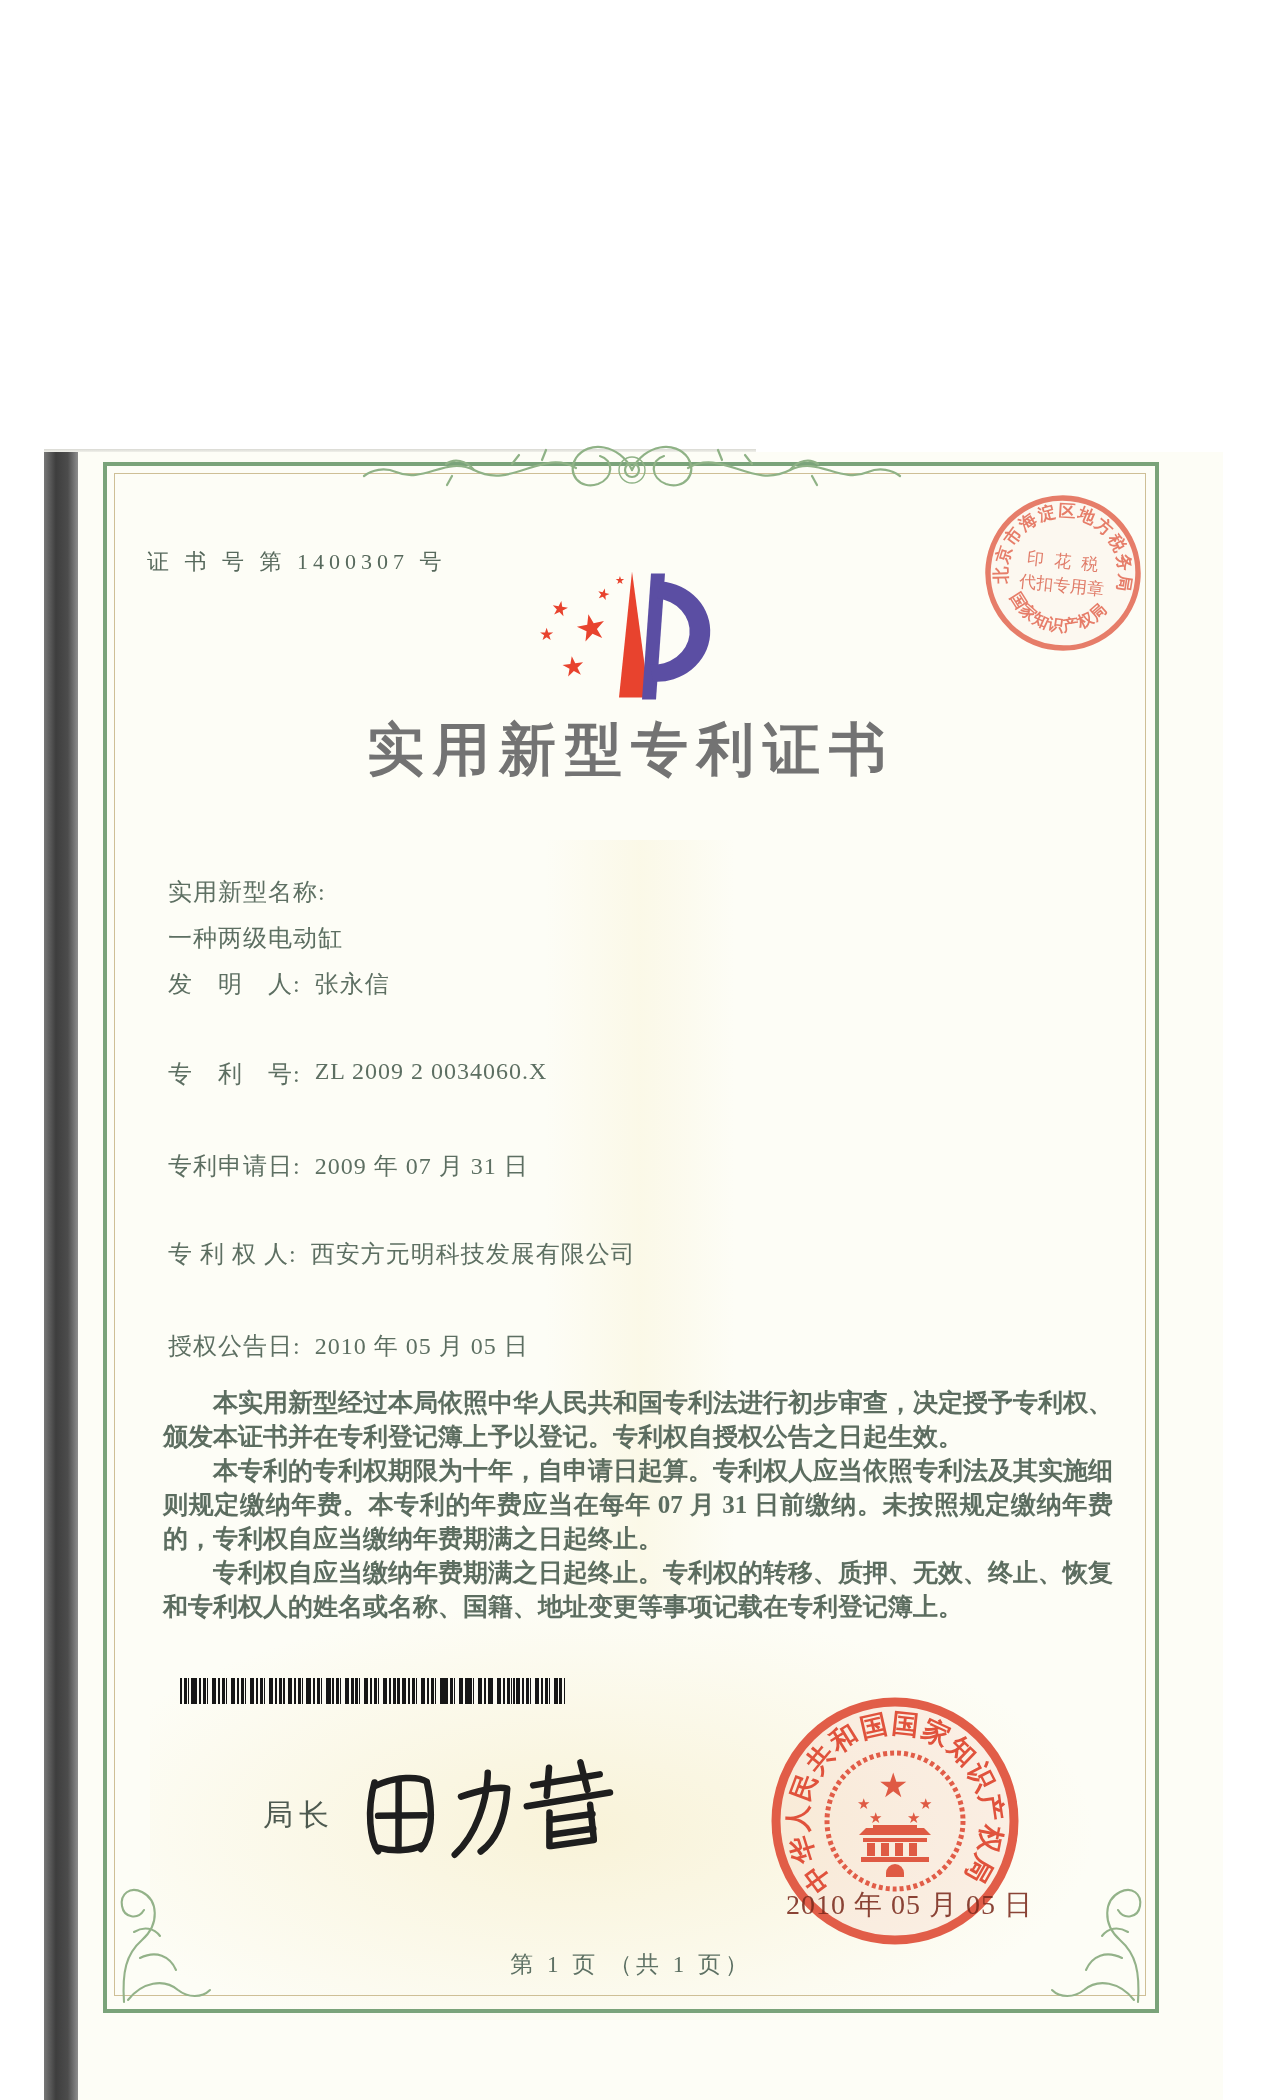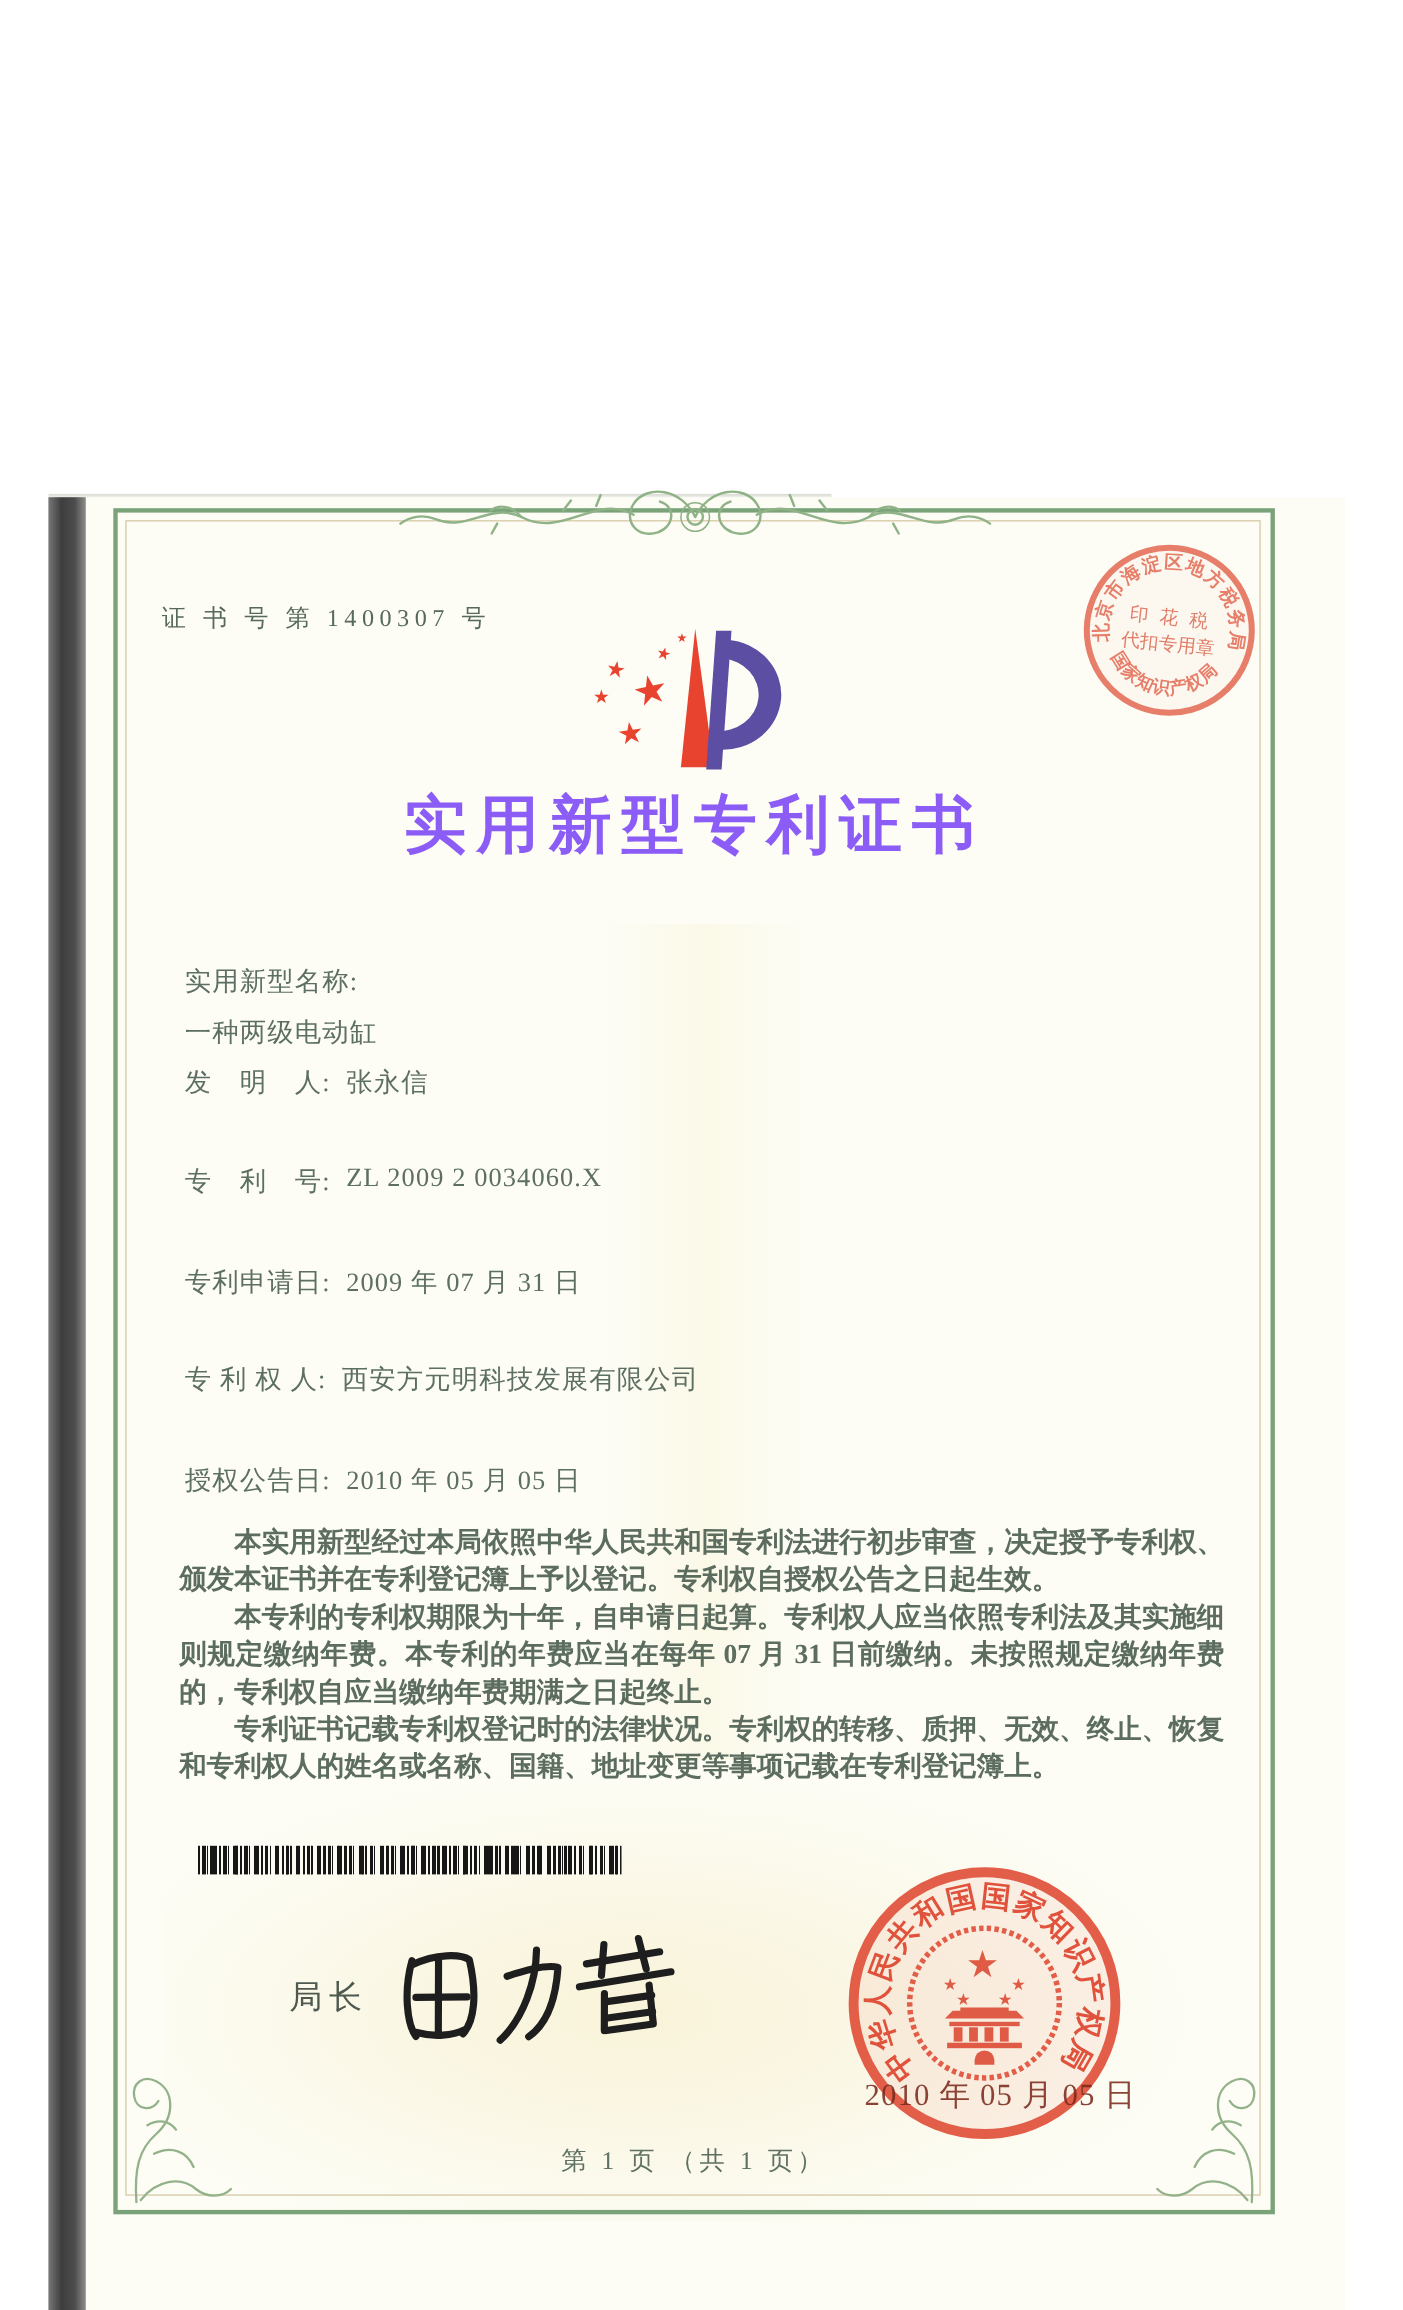--- a/index.html
+++ b/index.html
@@ -20,21 +20,21 @@
                border:1px solid #cebf96;}
   .warm-patch{position:absolute;left:150px;top:1600px;width:950px;height:420px;
               background:radial-gradient(ellipse at 45% 55%,rgba(243,230,180,0.45),rgba(243,230,180,0) 70%);}
   .warm-streak{position:absolute;left:545px;top:840px;width:190px;height:760px;
                background:linear-gradient(90deg,rgba(246,238,198,0) 0%,rgba(246,238,198,0.30) 50%,rgba(246,238,198,0) 100%);}
   .ornament{position:absolute;pointer-events:none;}
   
   .cert-no{position:absolute;left:147px;top:547px;font-size:22px;letter-spacing:5px;color:#57695c;}
   .logo{position:absolute;left:535px;top:568px;width:210px;height:138px;}
   .title{position:absolute;left:103px;top:712px;width:1056px;text-align:center;
-         font-size:57px;font-weight:700;letter-spacing:9px;color:#8b5cf6;}
+         font-size:57px;font-weight:700;letter-spacing:9px;color:#737373;}
   .field-row{position:absolute;left:168px;display:flex;gap:14px;font-size:24px;color:#5d6f62;
              letter-spacing:1px;white-space:nowrap;}
   .fr1{top:876px;flex-direction:column;} .fr2{top:968px;text-align:center;} .fr3{top:1058px;} .fr4{top:1150px;} .fr5{top:1238px;align-items:flex-end;} .fr6{top:1330px;}
   .body-text{position:absolute;left:163px;top:1386px;width:950px;font-size:25px;line-height:34px;
              color:#5c6d60;text-align:justify;}
   .body-text p{margin:0;text-indent:2em;font-weight:bold;}
   .barcode{position:absolute;left:180px;top:1678px;width:385px;height:26px;background-color:#fbfaf2;
     background-image:
       repeating-linear-gradient(90deg,#161616 0 2px,transparent 2px 4px,#161616 4px 7px,transparent 7px 8px,#161616 8px 9px,transparent 9px 13px,#161616 13px 17px,transparent 17px 19px),
       repeating-linear-gradient(90deg,transparent 0 11px,#161616 11px 13px,transparent 13px 23px);}
@@ -143,21 +143,21 @@
     <span>西安方元明科技发展有限公司</span>
   </div>
   <div class="field-row fr6">
     <span>授权公告日:</span>
     <span>2010 年 05 月 05 日</span>
   </div>
 
   <div class="body-text">
     <p>本实用新型经过本局依照中华人民共和国专利法进行初步审查，决定授予专利权、颁发本证书并在专利登记簿上予以登记。专利权自授权公告之日起生效。</p>
     <p>本专利的专利权期限为十年，自申请日起算。专利权人应当依照专利法及其实施细则规定缴纳年费。本专利的年费应当在每年 07 月 31 日前缴纳。未按照规定缴纳年费的，专利权自应当缴纳年费期满之日起终止。</p>
-    <p>专利证书记载专利权登记时的法律状况。专利权的转移、质押、无效、终止、恢复和专利权人的姓名或名称、国籍、地址变更等事项记载在专利登记簿上。</p>
+    <p>专利权自应当缴纳年费期满之日起终止。专利权的转移、质押、无效、终止、恢复和专利权人的姓名或名称、国籍、地址变更等事项记载在专利登记簿上。</p>
   </div>
 
   <div class="barcode"></div>
 
   <div class="signer-title">局长</div>
   <svg class="signature" viewBox="0 0 290 120">
     <title>田力普</title>
     <g stroke="#1e1e1e" fill="none" stroke-width="7" stroke-linecap="round" stroke-linejoin="round">
 
       <path d="M26,22 C16,52 18,84 26,96"></path>

